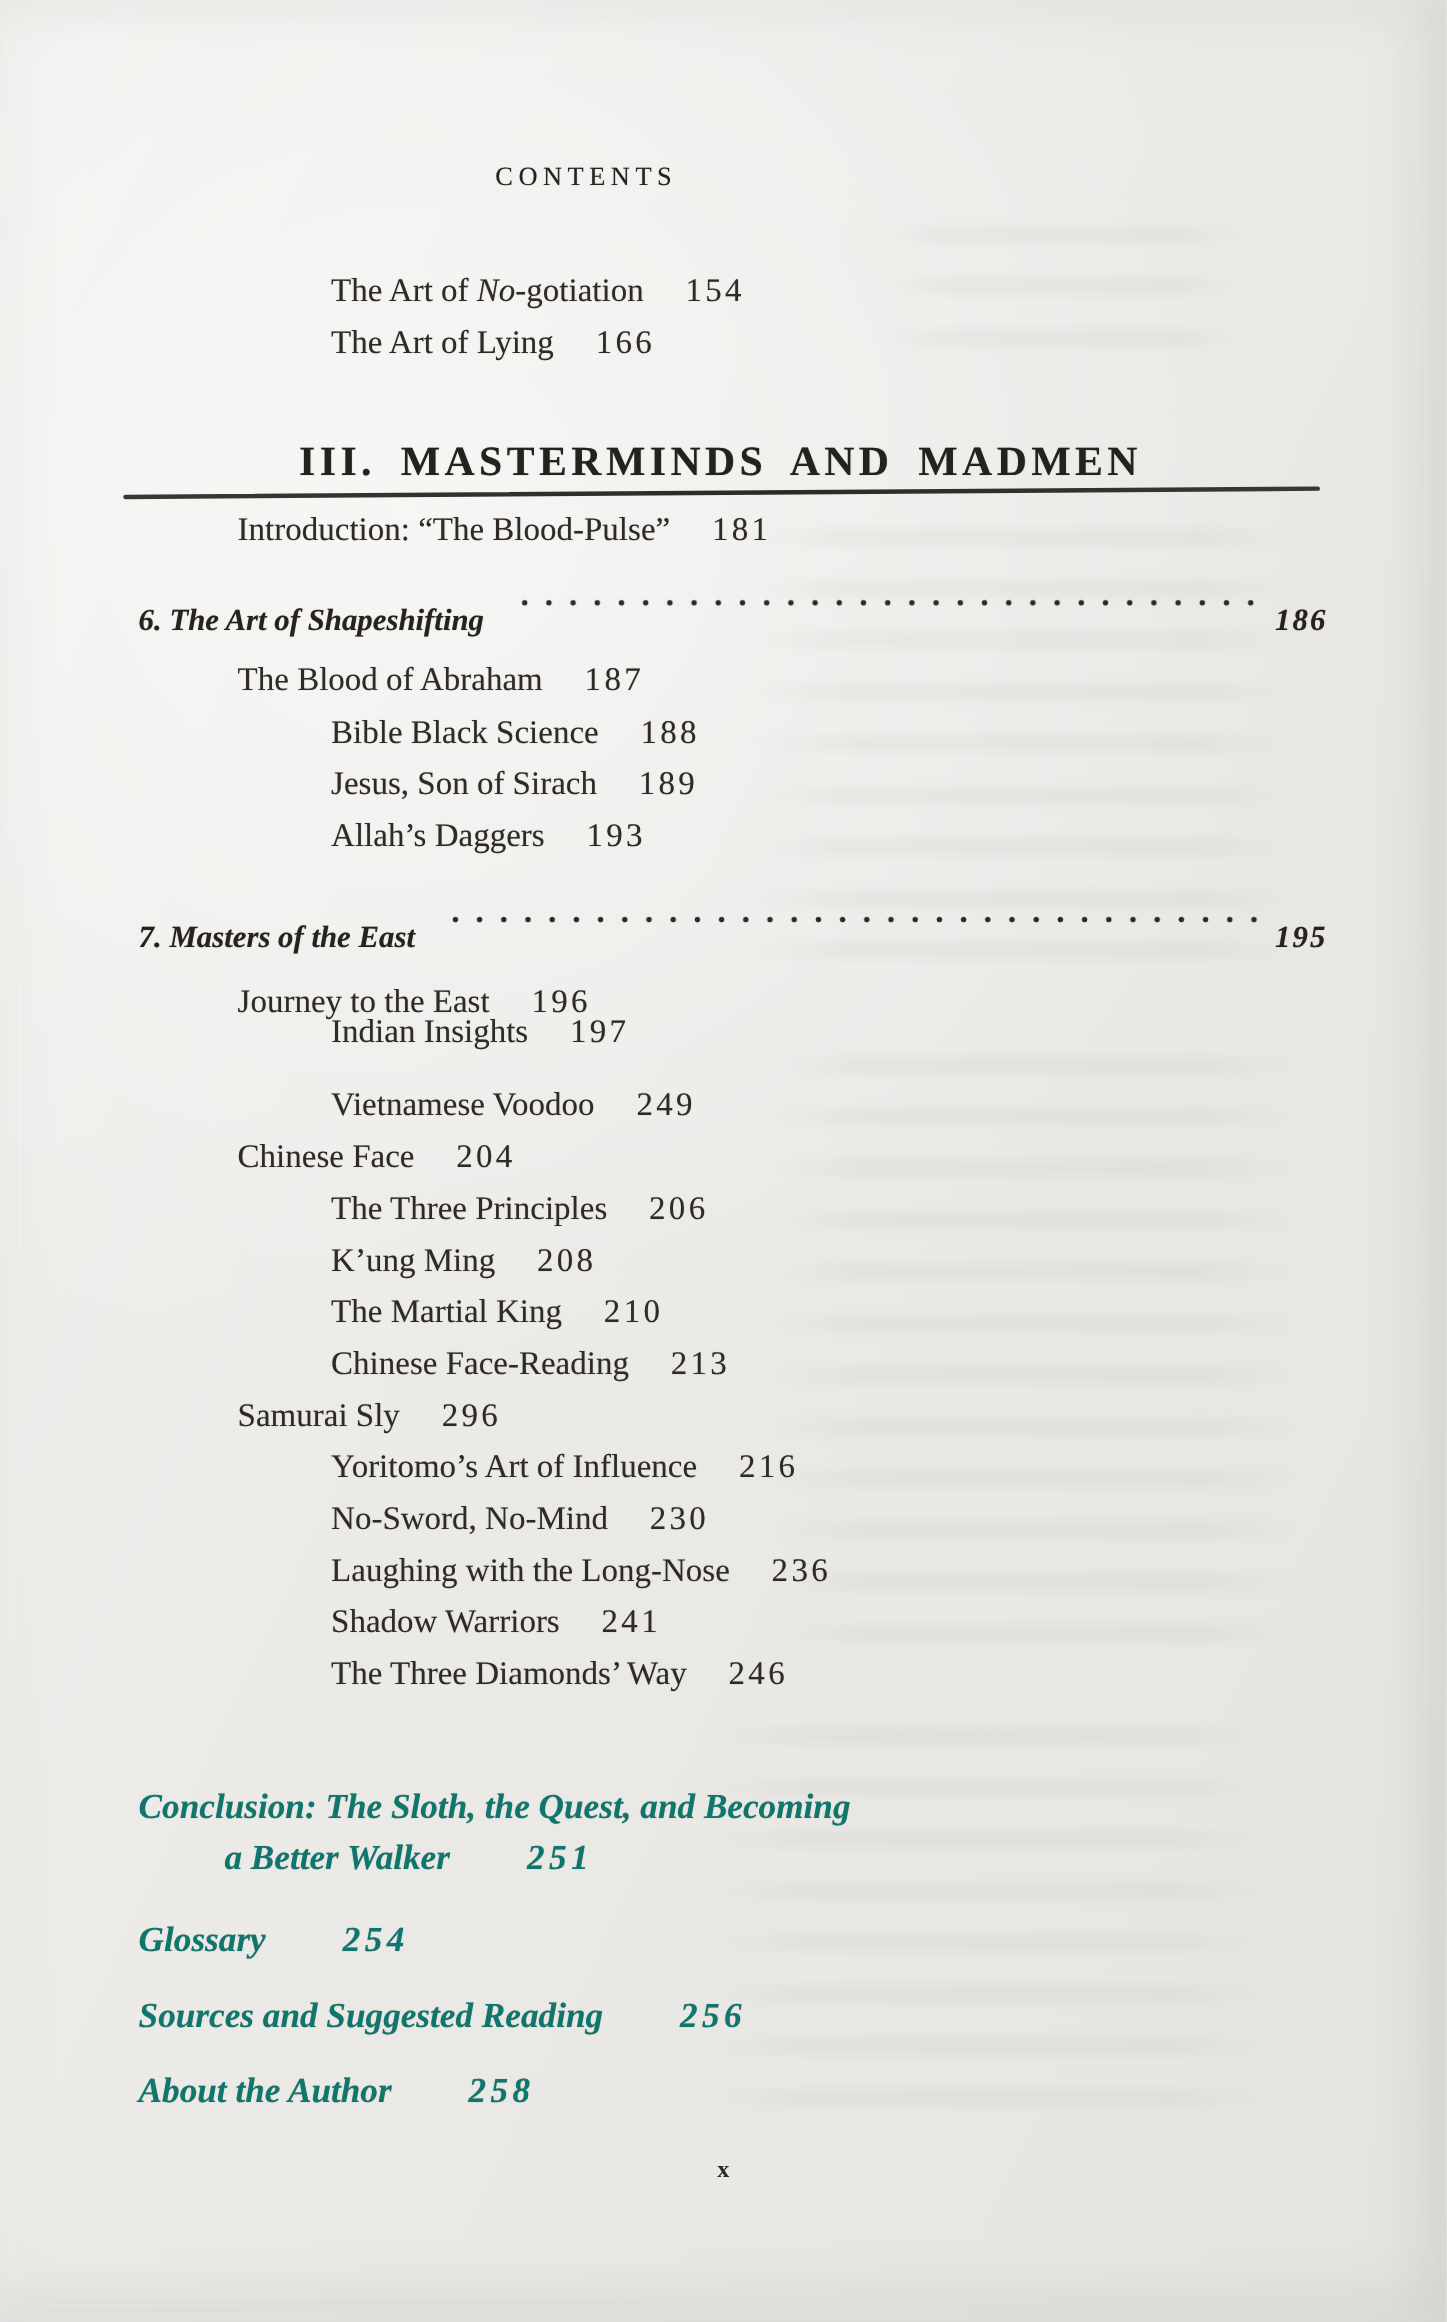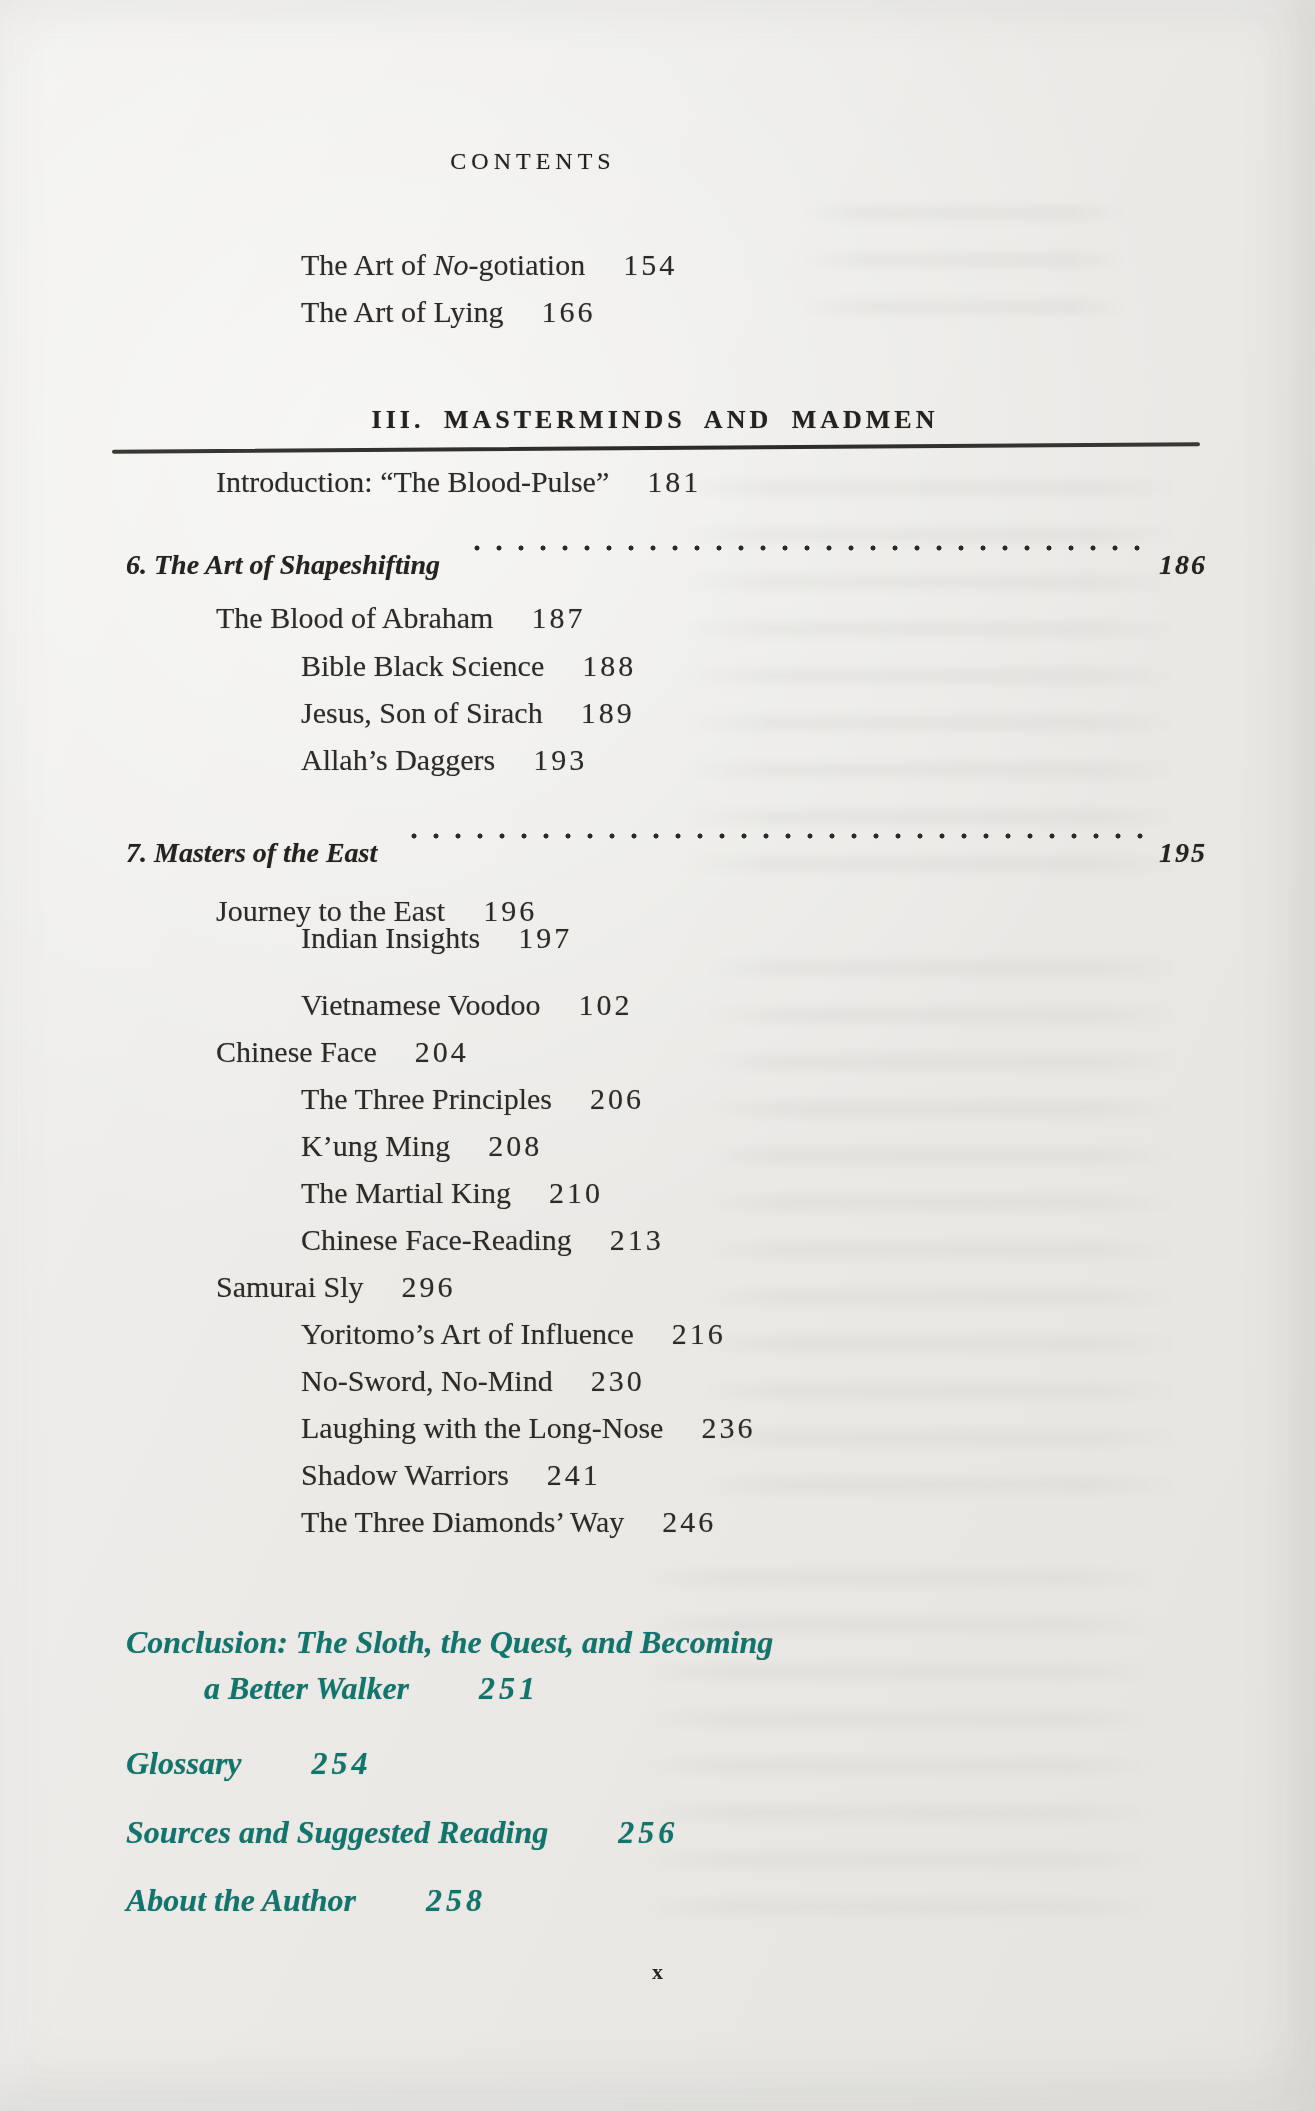--- a/index.html
+++ b/index.html
@@ -24,21 +24,21 @@
   .lvl1{left:216px;}
   .lvl2{left:301px;}
   .pg{margin-left:38px;letter-spacing:3px;}
   .contents-title{
     position:absolute;top:148px;left:0;width:1066px;text-align:center;
     font-size:24px;font-weight:normal;letter-spacing:5px;color:#24221e;
     text-shadow:0 0 1px rgba(36,34,30,.4);
   }
   .part-heading{
     position:absolute;top:400px;left:105px;width:1100px;height:40px;line-height:40px;
-    text-align:center;font-size:26px;font-weight:bold;letter-spacing:4px;word-spacing:9px;
+    text-align:center;font-size:38px;font-weight:bold;letter-spacing:4px;word-spacing:9px;
     color:#24221e;text-shadow:0 0 1px rgba(36,34,30,.4);white-space:nowrap;
   }
   .part-rule{
     position:absolute;top:446px;left:112px;width:1088px;height:3.5px;
     background:linear-gradient(90deg,#3a3833,#2c2a26 55%,#3a3833);
     border-radius:2px;transform:rotate(-0.4deg);
   }
   .chapter-row{
     position:absolute;left:126px;width:1081px;height:40px;
     display:flex;align-items:flex-start;font-size:28px;line-height:40px;
@@ -116,21 +116,21 @@
     <span class="leader"></span>
     <span class="cpg">195</span>
   </div>
   <div class="row lvl1" style="top:893px;">
     <span>Journey to the East</span><span class="pg">196</span>
   </div>
   <div class="row lvl2" style="top:920px;">
     <span>Indian Insights</span><span class="pg">197</span>
   </div>
   <div class="row lvl2" style="top:987px;">
-    <span>Vietnamese Voodoo</span><span class="pg">102</span>
+    <span>Vietnamese Voodoo</span><span class="pg">249</span>
   </div>
   <div class="row lvl1" style="top:1034px;">
     <span>Chinese Face</span><span class="pg">204</span>
   </div>
   <div class="row lvl2" style="top:1081px;">
     <span>The Three Principles</span><span class="pg">206</span>
   </div>
   <div class="row lvl2" style="top:1128px;">
     <span>K’ung Ming</span><span class="pg">208</span>
   </div>

